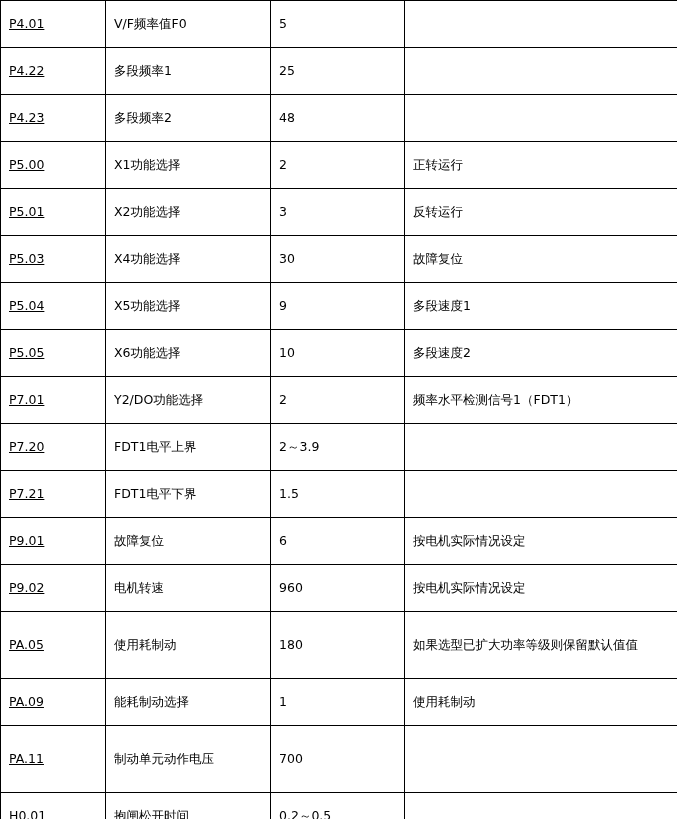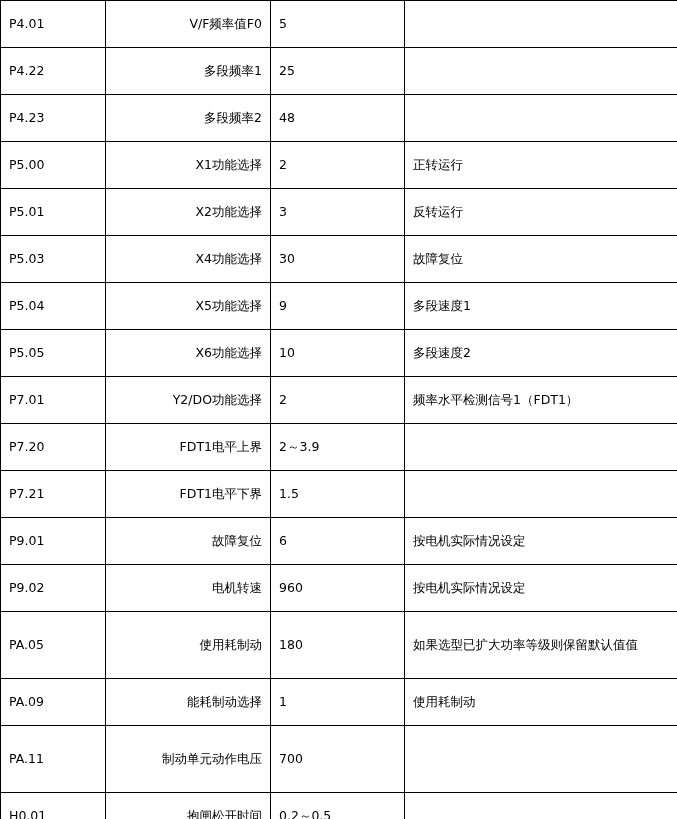--- a/index.html
+++ b/index.html
@@ -20,22 +20,22 @@
     table-layout: fixed;
   }
   .param-table td {
     border: 1px solid #000000;
     padding: 6px 8px;
     font-size: 12.5px;
     line-height: 1.45;
     vertical-align: middle;
     word-wrap: break-word;
   }
-  .col-code   { width: 88px; }
-  .col-name   { width: 148px; text-align: right; }
+  .col-code   { width: 88px; text-decoration: underline; }
+  .col-name   { width: 148px; }
   .col-value  { width: 117px; }
   .col-remark { width: 322px; }
   .r-tall td { height: 54px; }
   .r-normal td { height: 34px; }
 </style>
 </head>
 <body>
 
 <table class="param-table">
   <tbody>

